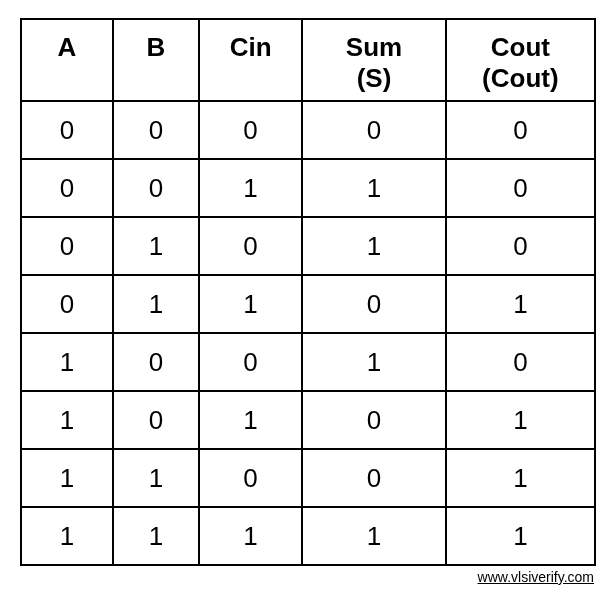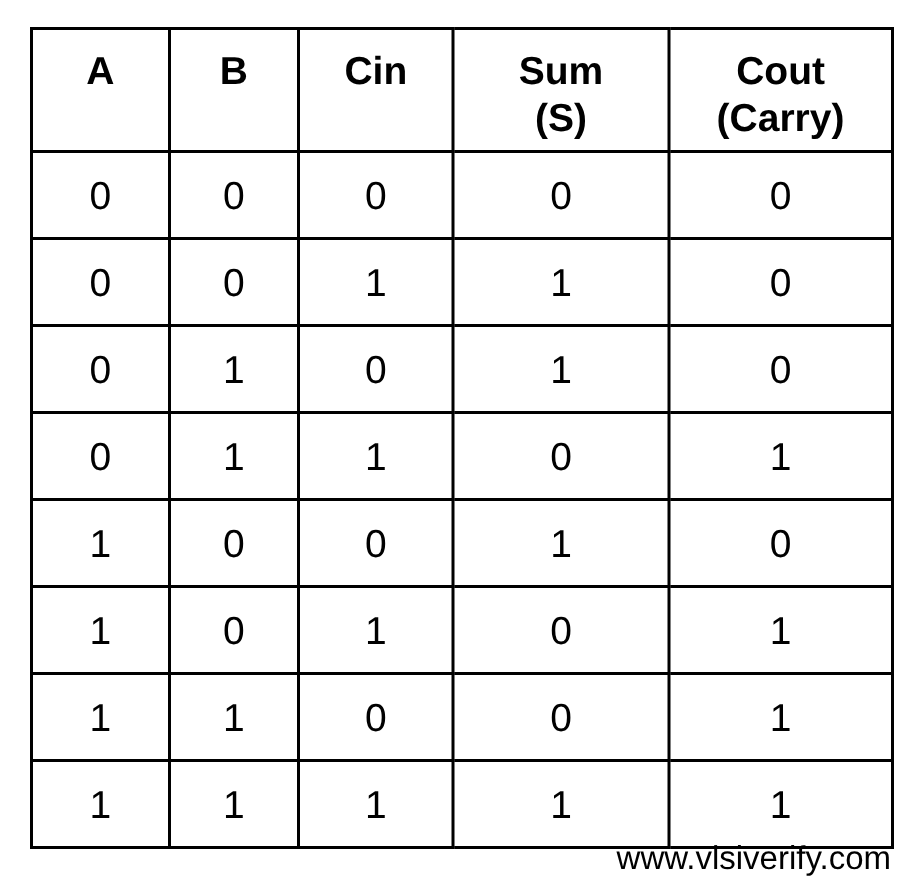--- a/index.html
+++ b/index.html
@@ -48,22 +48,23 @@
     }
     col.c1 { width: 16%; }
     col.c2 { width: 15%; }
     col.c3 { width: 18%; }
     col.c4 { width: 25%; }
     col.c5 { width: 26%; }
     .attribution {
       position: absolute;
       bottom: 10px;
       right: 22px;
-      font-size: 22px;
+      font-size: 14px;
       color: #000;
+      text-decoration: underline;
     }
   </style>
 </head>
 <body>
 
 <table>
   <colgroup>
     <col class="c1">
       <col class="c2">
       <col class="c3">
@@ -83,21 +84,21 @@
       <th>
         <span class="head-main">Cin</span>
         <span class="head-sub"></span>
       </th>
       <th>
         <span class="head-main">Sum</span>
         <span class="head-sub">(S)</span>
       </th>
       <th>
         <span class="head-main">Cout</span>
-        <span class="head-sub">(Carry)</span>
+        <span class="head-sub">(Cout)</span>
       </th>
     </tr>
   </thead>
   <tbody>
     <tr>
       <td>0</td>
       <td>0</td>
       <td>0</td>
       <td>0</td>
       <td>0</td>

